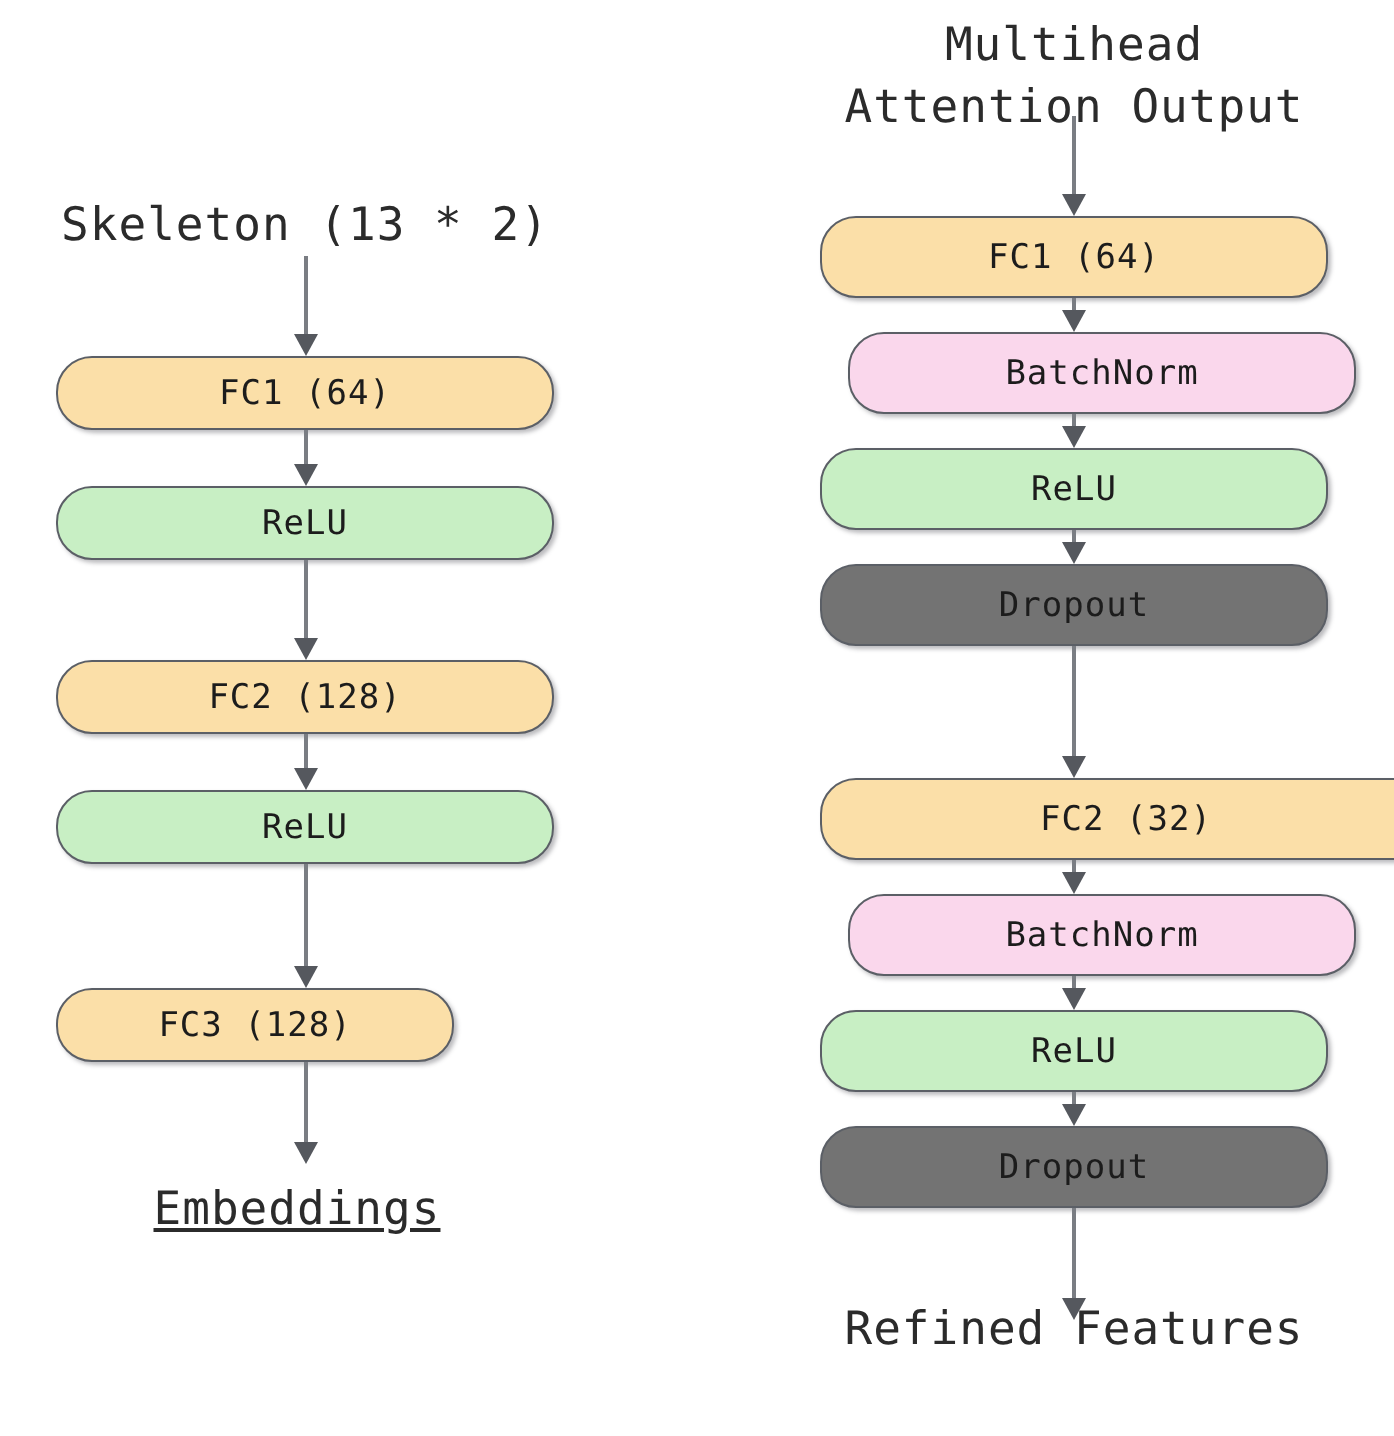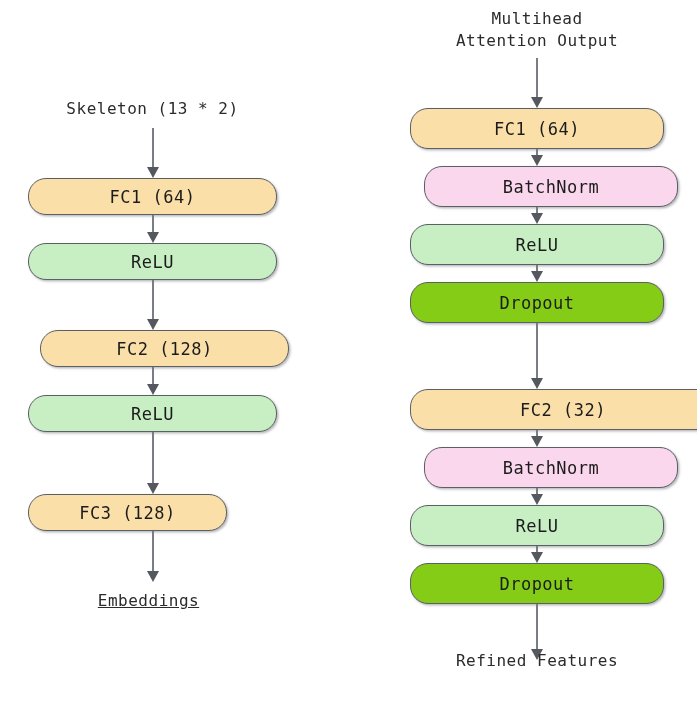--- a/index.html
+++ b/index.html
@@ -26,26 +26,26 @@
     justify-content: center;
     color: #1c1c1c;
     font-size: 17px;
     letter-spacing: 0.5px;
     box-shadow: 1.5px 1.5px 2.2px rgba(60,60,70,0.35);
     user-select: none;
   }
   .node.fc      { background: #fbdfa8; }
   .node.act     { background: #c8efc4; }
   .node.norm    { background: #fad7ec; margin-left: 14px; }
-  .node.drop    { background: #84cc16; }
+  .node.drop    { background: #737373; }
 
   .io-label {
     position: absolute;
     color: #2b2b2b;
-    font-size: 16px;
+    font-size: 23px;
     letter-spacing: 0.5px;
     text-align: center;
     line-height: 1.35;
     white-space: pre-line;
     user-select: none;
   }
 
   .conn {
     position: absolute;
     pointer-events: none;
@@ -89,21 +89,21 @@
     <div class="head"></div>
   </div>
 
   <div class="node act" style="left:28px; top:243px; width:249px; height:37px;">ReLU</div>
 
   <div class="conn" style="left:128px; top:280px; width:50px; height:50px;">
     <div class="shaft" style="height:39px;"></div>
     <div class="head"></div>
   </div>
 
-  <div class="node fc" style="left:40px; top:330px; width:249px; height:37px;">FC2 (128)</div>
+  <div class="node fc" style="left:28px; top:330px; width:249px; height:37px;">FC2 (128)</div>
 
   <div class="conn" style="left:128px; top:367px; width:50px; height:28px;">
     <div class="shaft" style="height:17px;"></div>
     <div class="head"></div>
   </div>
 
   <div class="node act" style="left:28px; top:395px; width:249px; height:37px;">ReLU</div>
 
   <div class="conn" style="left:128px; top:432px; width:50px; height:62px;">
     <div class="shaft" style="height:51px;"></div>

